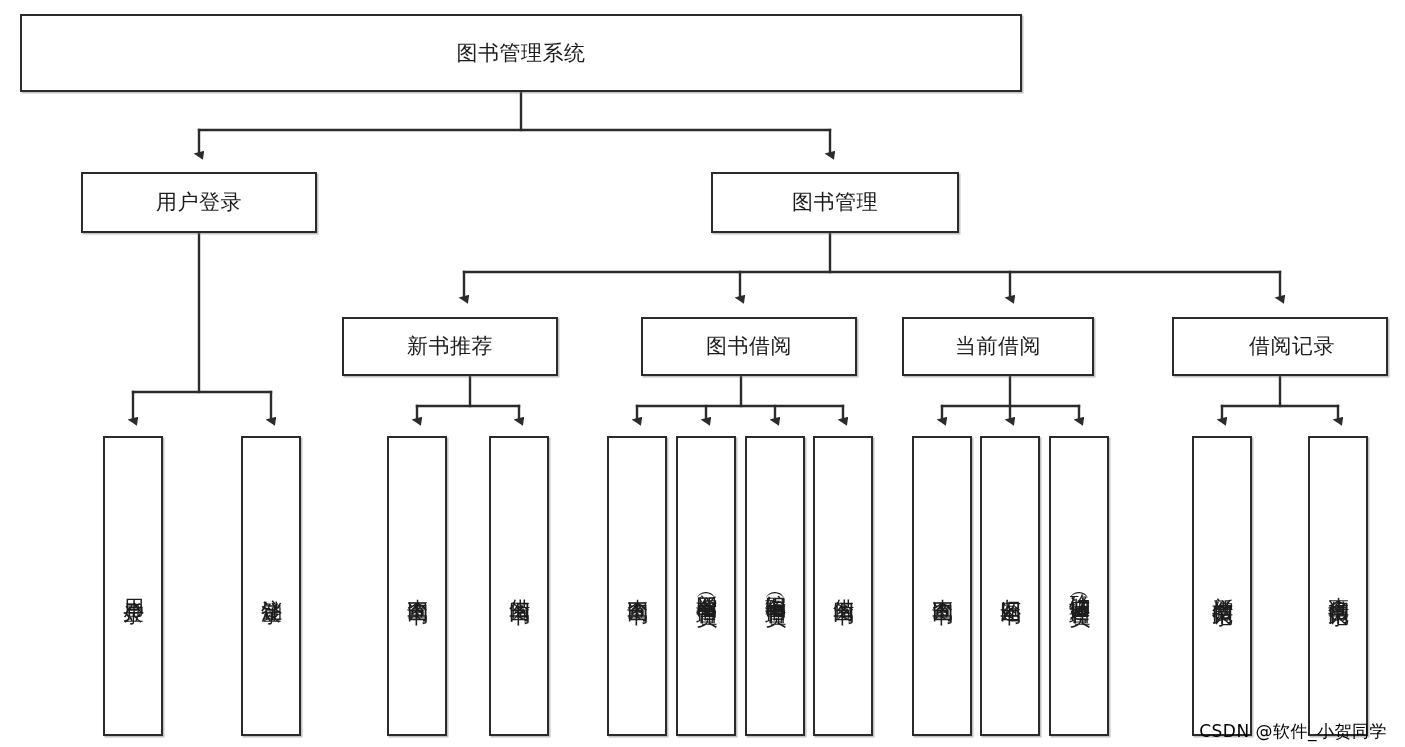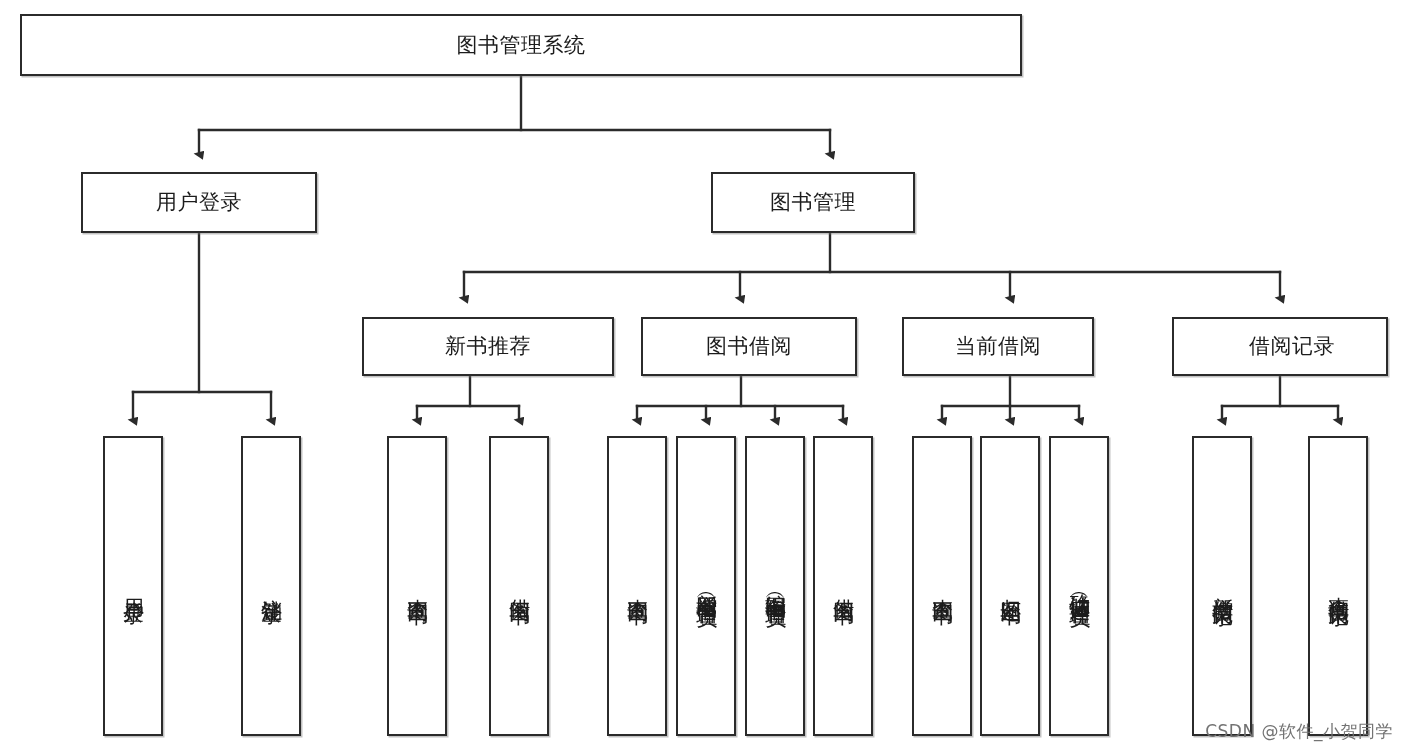--- a/index.html
+++ b/index.html
@@ -50,24 +50,24 @@
     text-orientation:upright;
     -webkit-text-orientation:upright;
     font-size:21px;
     line-height:1.30;
     letter-spacing:2px;
     white-space:normal;
     max-height:100%;
   }
   #watermark{
     position:absolute;
-    right:12px;
+    right:18px;
     bottom:4px;
     font-size:17px;
-    color:#737373;
+    color:#000000;
     letter-spacing:0.5px;
     white-space:nowrap;
     user-select:none;
   }
 </style>
 </head>
 <body>
 
 <div id="canvas">
 
@@ -114,33 +114,33 @@
       <path d="M1010,406 L1010,418" marker-end="url(#arrow)"></path>
       <path d="M1079,406 L1079,418" marker-end="url(#arrow)"></path>
 
       <path d="M1280,376 L1280,406"></path>
       <path d="M1222,406 L1338,406"></path>
       <path d="M1222,406 L1222,418" marker-end="url(#arrow)"></path>
       <path d="M1338,406 L1338,418" marker-end="url(#arrow)"></path>
     </g>
   </svg>
 
-  <div class="node" style="left:20px;top:14px;width:1002px;height:62px;">
+  <div class="node" style="left:20px;top:14px;width:1002px;height:78px;">
     <span class="label">图书管理系统</span>
   </div>
 
   <div class="node" style="left:81px;top:172px;width:236px;height:61px;">
     <span class="label">用户登录</span>
   </div>
 
-  <div class="node" style="left:711px;top:172px;width:204px;height:61px;">
+  <div class="node" style="left:711px;top:172px;width:248px;height:61px;">
     <span class="label">图书管理</span>
   </div>
 
-  <div class="node" style="left:362px;top:317px;width:252px;height:59px;">
+  <div class="node" style="left:342px;top:317px;width:216px;height:59px;">
     <span class="label">新书推荐</span>
   </div>
 
   <div class="node" style="left:641px;top:317px;width:216px;height:59px;">
     <span class="label">图书借阅</span>
   </div>
 
   <div class="node" style="left:902px;top:317px;width:192px;height:59px;">
     <span class="label">当前借阅</span>
   </div>

